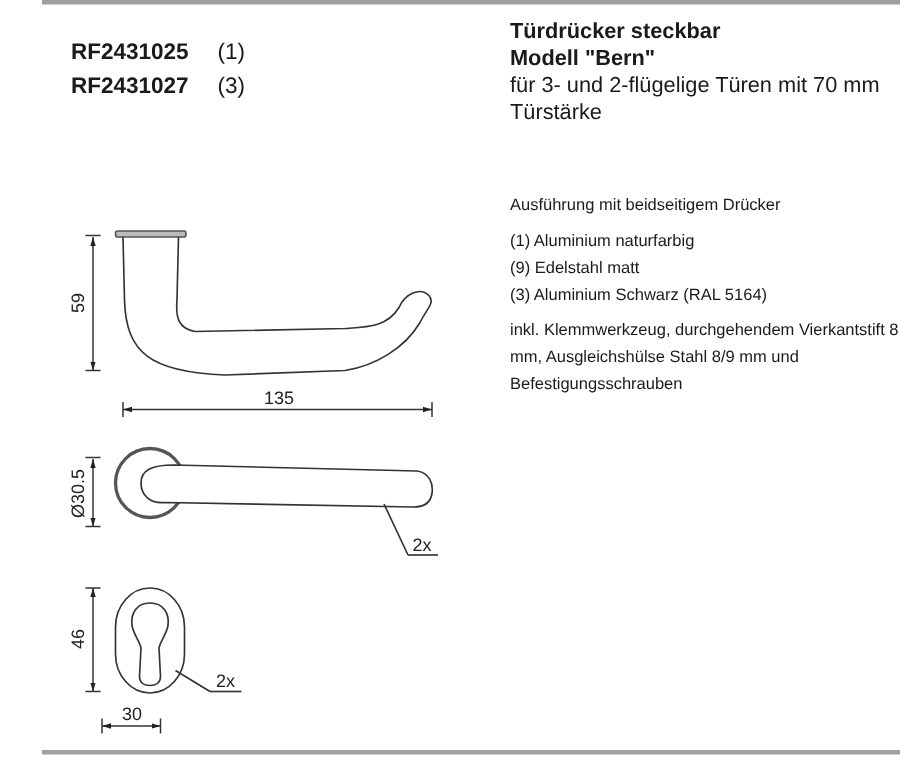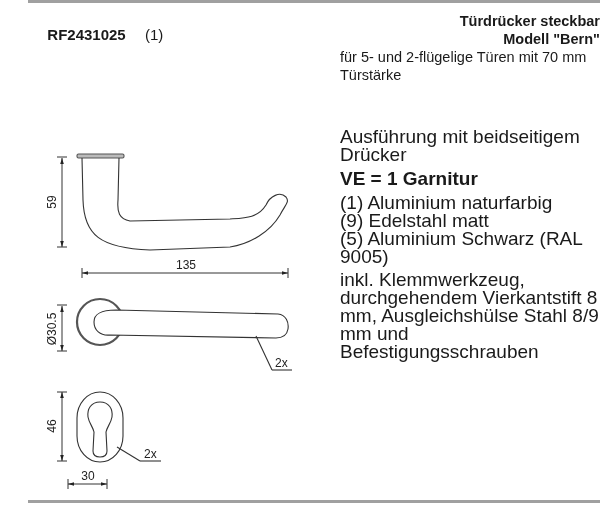--- a/index.html
+++ b/index.html
@@ -6,53 +6,56 @@
   body { width:600px; height:509px; position:relative; overflow:hidden;
          font-family:"Liberation Sans", sans-serif; color:#1a1a1a; }
   .rule { position:absolute; left:28px; right:0; height:3px; background:#a0a0a0; }
   .rule.top { top:0; }
   .rule.bottom { top:500px; }
   .codes { position:absolute; left:28px; top:23px; }
   .code-row { height:23px; display:flex; font-size:15px; line-height:23px;text-align:center; }
   .code { width:117px; font-weight:bold; }
   .variant { }
   .desc { position:absolute; left:340px; top:12px; width:260px; font-size:14.5px; line-height:18px; }
-  .desc .title { font-weight:bold;text-align:right; }
-  .block2 { position:absolute; left:340px; top:128px; width:260px; font-size:19px; line-height:18px; }
+  .desc .title { font-weight:bold; }
+  .block2 { position:absolute; left:340px; top:128px; width:260px; font-size:11px; line-height:18px; }
   .ve { font-weight:bold; margin-top:6px; }
   .variants { margin-top:6px; }
   .incl { margin-top:5px; }
   .drawing { position:absolute; left:0; top:0; }
   .dimtext { font-family:"Liberation Sans", sans-serif; font-size:12px; fill:#222; }
 </style>
 </head>
 <body>
 
 <div class="rule top"></div>
 
 <div class="codes">
   <div class="code-row">
     <span class="code">RF2431025</span>
     <span class="variant">(1)</span>
   </div>
+  <div class="code-row">
+    <span class="code">RF2431027</span>
+    <span class="variant">(3)</span>
+  </div>
 </div>
 
 <div class="desc">
   <div class="title">Türdrücker steckbar</div>
   <div class="title">Modell "Bern"</div>
-  <div>für 5- und 2-flügelige Türen mit 70 mm Türstärke</div>
+  <div>für 3- und 2-flügelige Türen mit 70 mm Türstärke</div>
 </div>
 
 <div class="block2">
   <div>Ausführung mit beidseitigem Drücker</div>
-  <div class="ve">VE = 1 Garnitur</div>
   <div class="variants">
     <div>(1) Aluminium naturfarbig</div>
     <div>(9) Edelstahl matt</div>
-    <div>(5) Aluminium Schwarz (RAL 9005)</div>
+    <div>(3) Aluminium Schwarz (RAL 5164)</div>
   </div>
   <div class="incl">inkl. Klemmwerkzeug, durchgehendem Vierkantstift 8 mm, Ausgleichshülse Stahl 8/9 mm und Befestigungsschrauben</div>
 </div>
 
 <svg class="drawing" width="340" height="500" viewBox="0 0 340 500">
   <defs>
     <marker id="arr" viewBox="0 0 10 10" refX="10" refY="5" markerWidth="6" markerHeight="6" orient="auto-start-reverse">
       <path d="M0,2 L10,5 L0,8 z" fill="#222"></path>
     </marker>
   </defs>

